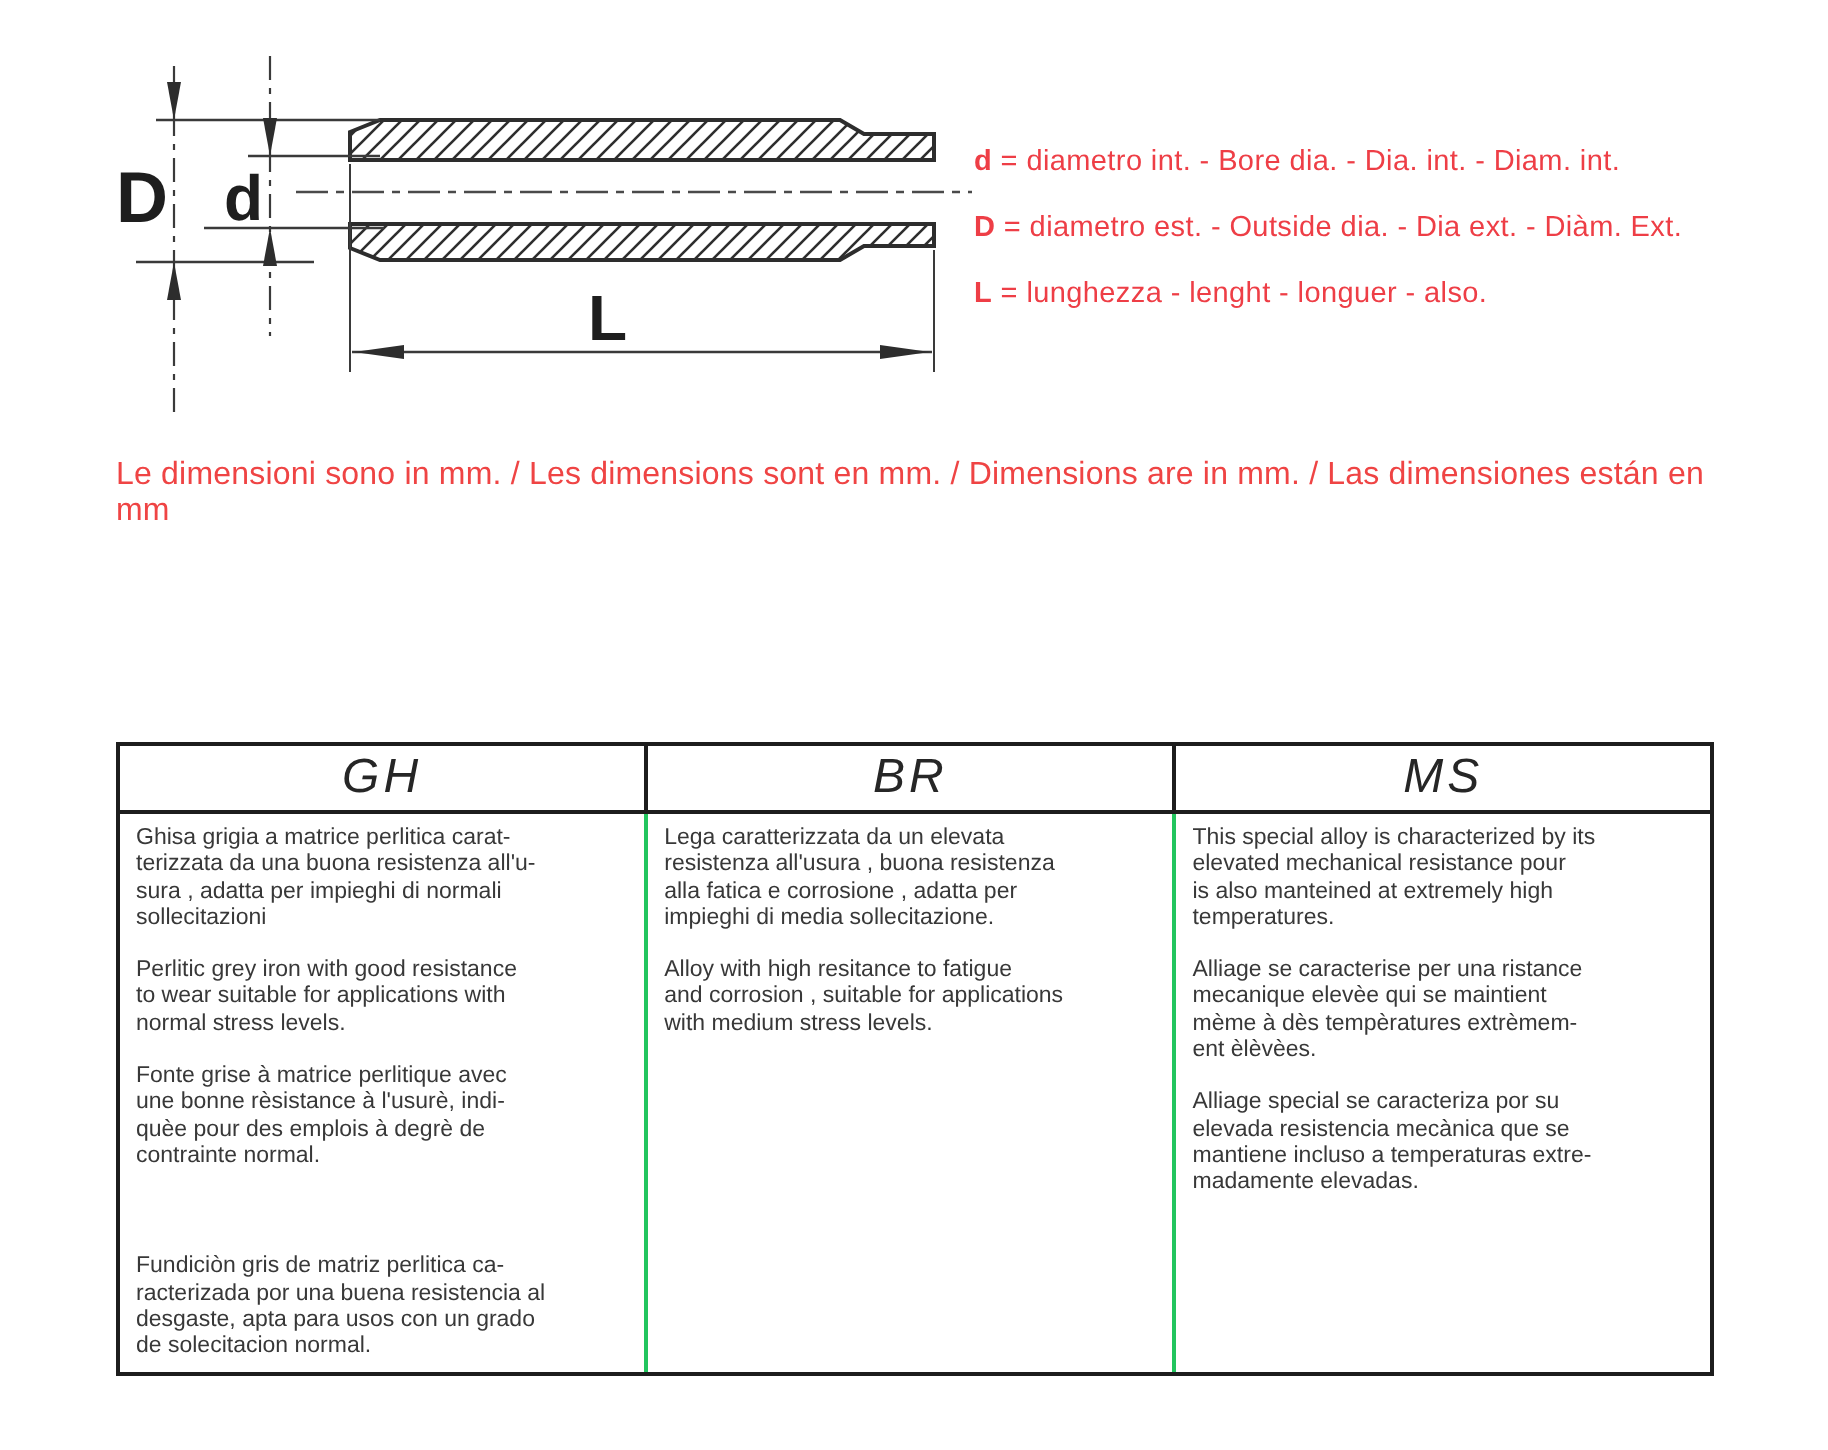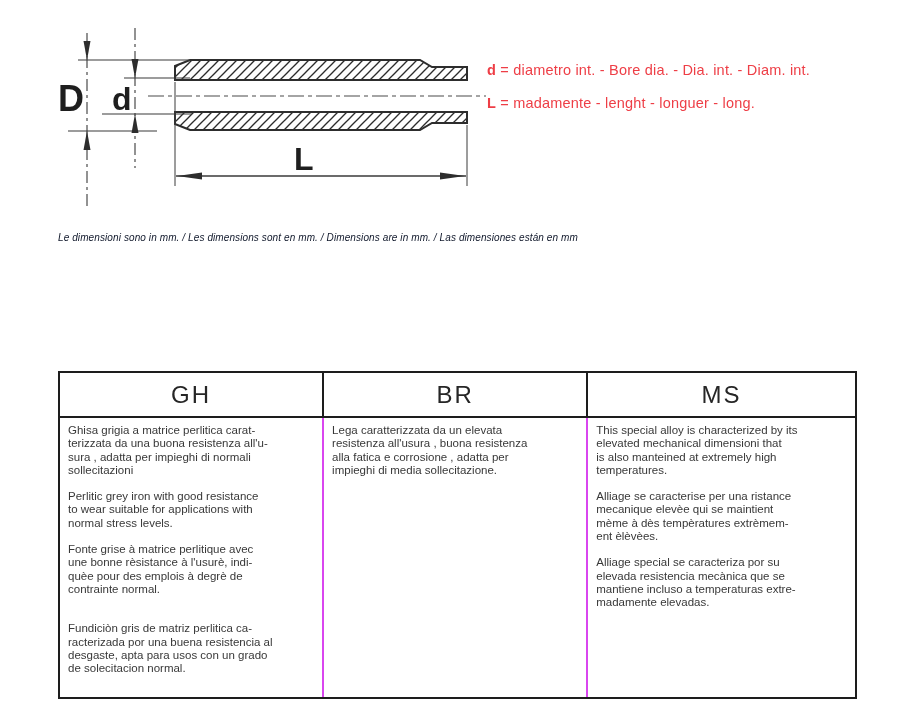--- a/index.html
+++ b/index.html
@@ -4,46 +4,46 @@
 <style>
   html,body{margin:0;padding:0;}
   body{
     width:914px;height:725px;position:relative;background:#ffffff;
     font-family:"Liberation Sans", sans-serif;overflow:hidden;
   }
   
   .drawing{position:absolute;left:0;top:0;width:500px;height:220px;}
   
   .legend{position:absolute;left:487px;top:60px;color:#ee3e46;font-size:14.5px;}
-  .legend .legend-line{margin-bottom:13px;line-height:20px;letter-spacing:.2px;}
+  .legend .legend-line{margin-bottom:13px;line-height:20px;letter-spacing:.2px;margin-top:11px;}
   .legend b{font-weight:bold;}
   
   .note{
-    position:absolute;left:58px;top:229px;width:820px;color:#0f172a;
-    font-size:10px;letter-spacing:.1px;line-height:18px;font-style:italic;
+    position:absolute;left:58px;top:229px;width:820px;color:#ef4444;
+    font-size:16px;letter-spacing:.1px;line-height:18px;
   }
   
   .mat-table{
     position:absolute;left:58px;top:371px;width:795px;
     border:2px solid #1d1d1d;color:#383838;background:#fff;
   }
   .tr{display:grid;grid-template-columns:1fr 1fr 1.01fr;}
   .tr-head{border-bottom:2px solid #1d1d1d;}
   .th{
-    height:43px;display:flex;align-items:center;justify-content:center;
+    height:32px;display:flex;align-items:center;justify-content:center;
     font-size:24px;letter-spacing:2px;color:#262626;
-    border-right:2px solid #1d1d1d;font-weight:500;
+    border-right:2px solid #1d1d1d;font-weight:500;font-style:italic;
   }
   .th:last-child,.td:last-child{border-right:none;}
   .td{
-    min-height:279px;padding:6px 5px 4px 8px;border-right:2px solid #d946ef;
+    min-height:279px;padding:6px 5px 4px 8px;border-right:2px solid #22c55e;
     font-size:11.5px;line-height:13.3px;box-sizing:border-box;
   }
   .td p{margin:0 0 13px 0;white-space:pre-line;}
-  .td p.gap-lg{margin-bottom:26px;}
+  .td p.gap-lg{margin-bottom:42px;}
   .td p:last-child{margin-bottom:0;}
 </style>
 </head>
 <body>
 
 <div class="drawing">
   <svg width="500" height="220" viewBox="0 0 500 220">
     <defs>
       <pattern id="hatch" width="9" height="9" patternUnits="userSpaceOnUse">
         <path d="M0,9 L9,0" stroke="#2d2d2d" stroke-width="1.3"></path>
@@ -81,22 +81,26 @@
     <text x="294" y="170" font-size="32" font-weight="bold" fill="#1e1e1e">L</text>
   </svg>
 </div>
 
 <div class="legend">
   <div class="legend-line">
     <b>d</b>
     <span>= diametro int. - Bore dia. - Dia. int. - Diam. int.</span>
   </div>
   <div class="legend-line">
+    <b>D</b>
+    <span>= diametro est. - Outside dia. - Dia ext. - Diàm. Ext.</span>
+  </div>
+  <div class="legend-line">
     <b>L</b>
-    <span>= madamente - lenght - longuer - long.</span>
+    <span>= lunghezza - lenght - longuer - also.</span>
   </div>
 </div>
 
 <div class="note">Le dimensioni sono in mm. / Les dimensions sont en mm. / Dimensions are in mm. / Las dimensiones están en mm</div>
 
 <div class="mat-table">
   <div class="tr tr-head">
     <div class="th">GH</div>
     <div class="th">BR</div>
     <div class="th">MS</div>
@@ -117,24 +121,27 @@
       <p>Fundiciòn gris de matriz perlitica ca-
 racterizada por una buena resistencia al
 desgaste, apta para usos con un grado
 de solecitacion normal.</p>
     </div>
     <div class="td">
       <p>Lega caratterizzata da un elevata
 resistenza all'usura , buona resistenza
 alla fatica e corrosione , adatta per
 impieghi di media sollecitazione.</p>
+      <p>Alloy with high resitance to fatigue
+and corrosion , suitable for applications
+with medium stress levels.</p>
     </div>
     <div class="td">
       <p>This special alloy is characterized by its
-elevated mechanical dimensioni that
+elevated mechanical resistance pour
 is also manteined at extremely high
 temperatures.</p>
       <p>Alliage se caracterise per una ristance
 mecanique elevèe qui se maintient
 mème à dès tempèratures extrèmem-
 ent èlèvèes.</p>
       <p>Alliage special se caracteriza por su
 elevada resistencia mecànica que se
 mantiene incluso a temperaturas extre-
 madamente elevadas.</p>

